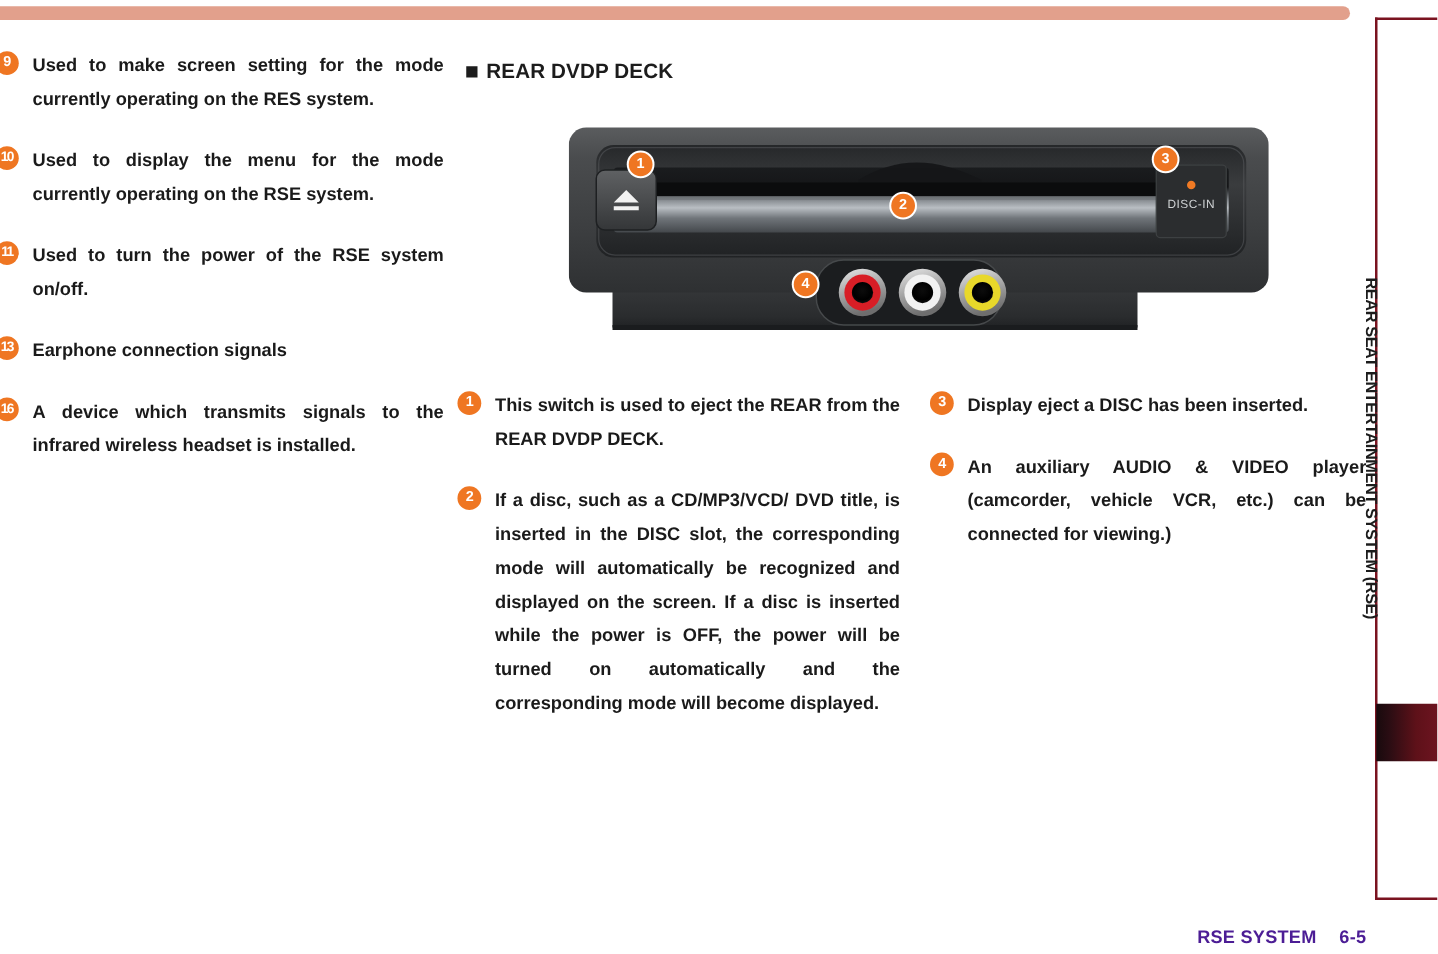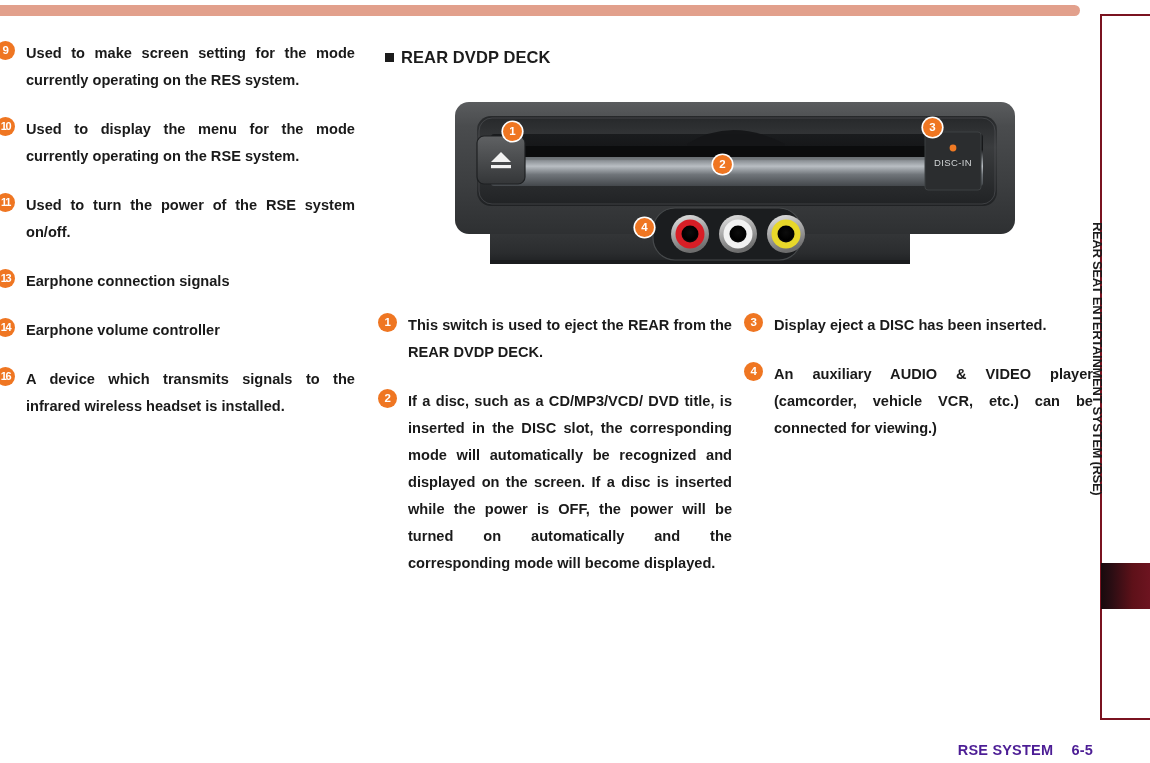--- a/index.html
+++ b/index.html
@@ -54,21 +54,21 @@
     width: 49px; height: 46px;
     background: linear-gradient(90deg, #180a0d 0%, #2b0d13 22%, #5e1119 65%, #6d1420 100%);
   }
 
   
   .col {
     position: absolute;
     top: 40px;
   }
   .col-left   { left: 0px;   width: 355px; }
-  .col-mid    { left: 382px; width: 350px; }
+  .col-mid    { left: 370px; width: 350px; }
   .col-right  { left: 748px; width: 345px; }
 
   
   .section-head {
     display: flex;
     align-items: center;
     gap: 7px;
     margin: 8px 0 0 3px;
   }
   .sq-bullet {
@@ -172,24 +172,20 @@
       <span class="num wide">10</span>
       <p>Used to display the menu for the mode currently operating on the RSE system.</p>
     </div>
     <div class="item">
       <span class="num wide">11</span>
       <p>Used to turn the power of the RSE system on/off.</p>
     </div>
     <div class="item">
       <span class="num wide">13</span>
       <p class="nojust">Earphone connection signals</p>
-    </div>
-    <div class="item">
-      <span class="num wide">14</span>
-      <p class="nojust">Earphone volume controller</p>
     </div>
     <div class="item">
       <span class="num wide">16</span>
       <p>A device which transmits signals to the infrared wireless headset is installed.</p>
     </div>
   </div>
 
   <div class="col col-mid">
     <div class="section-head">
       <span class="sq-bullet"></span>

